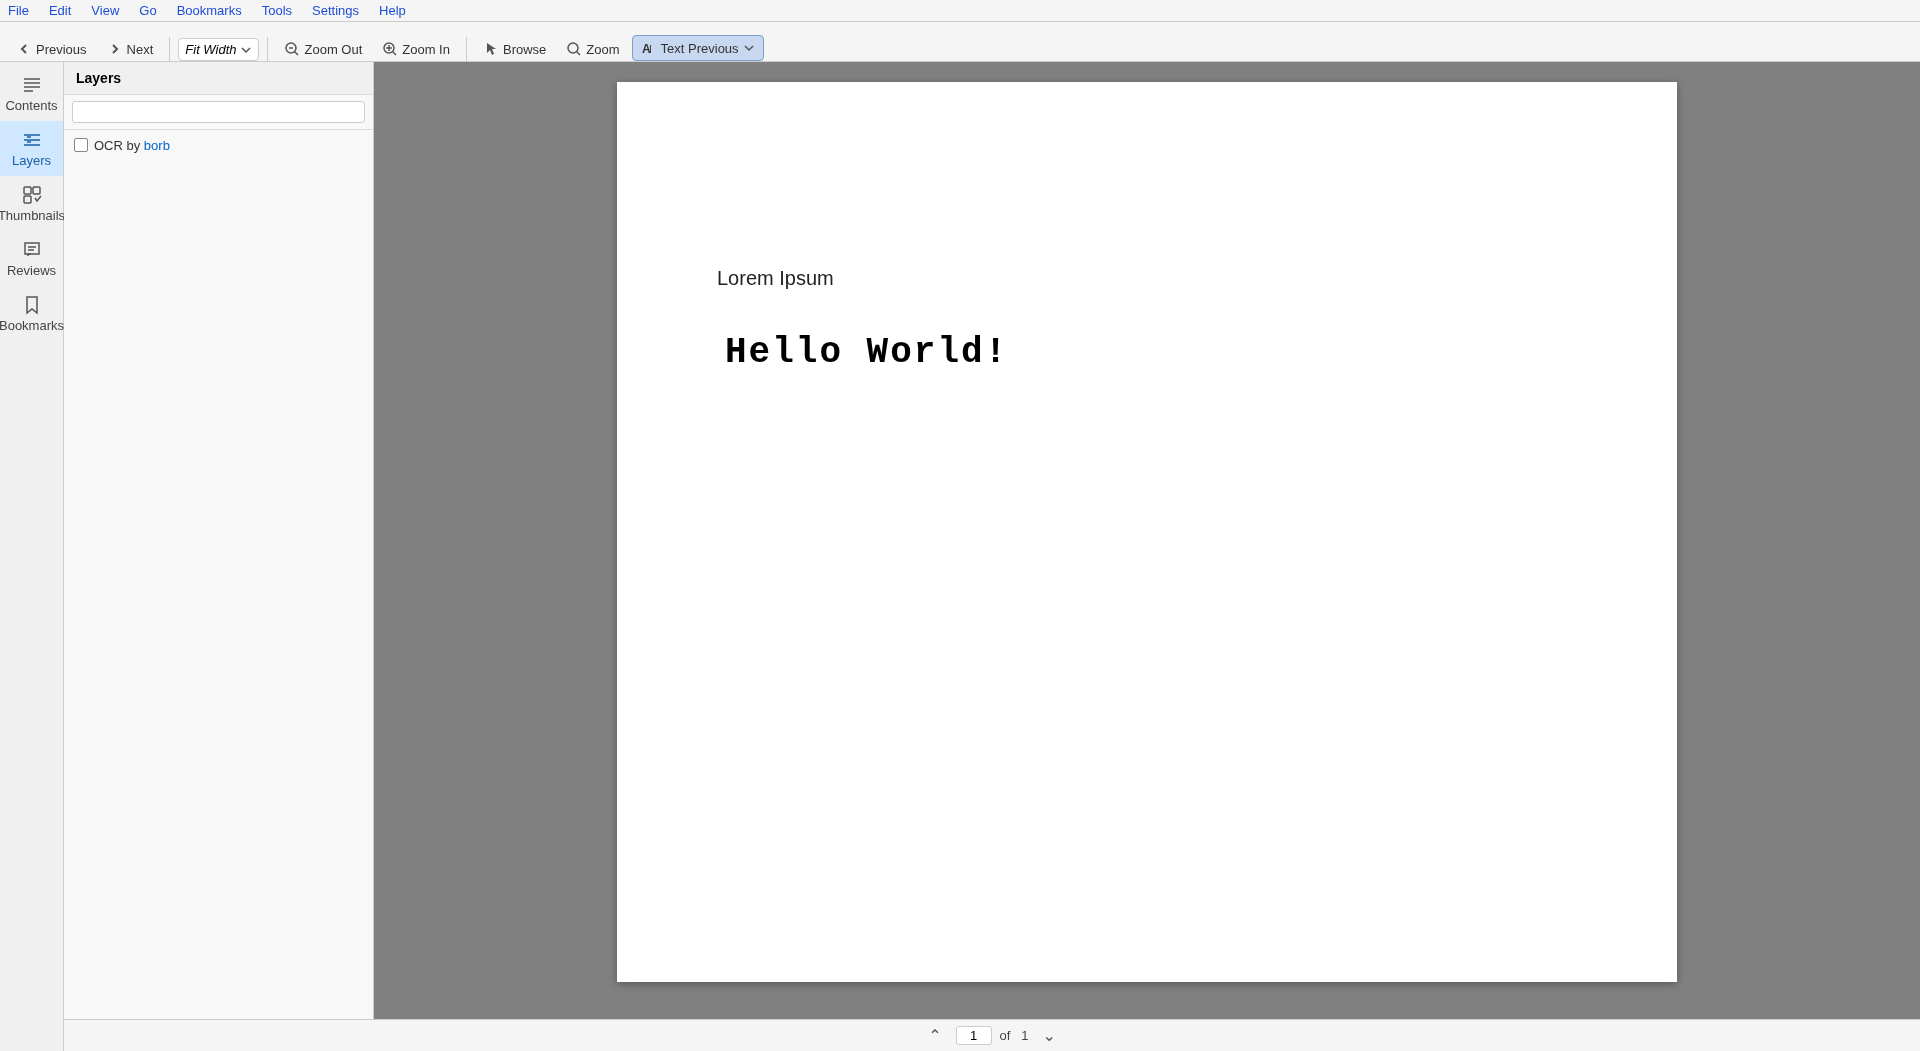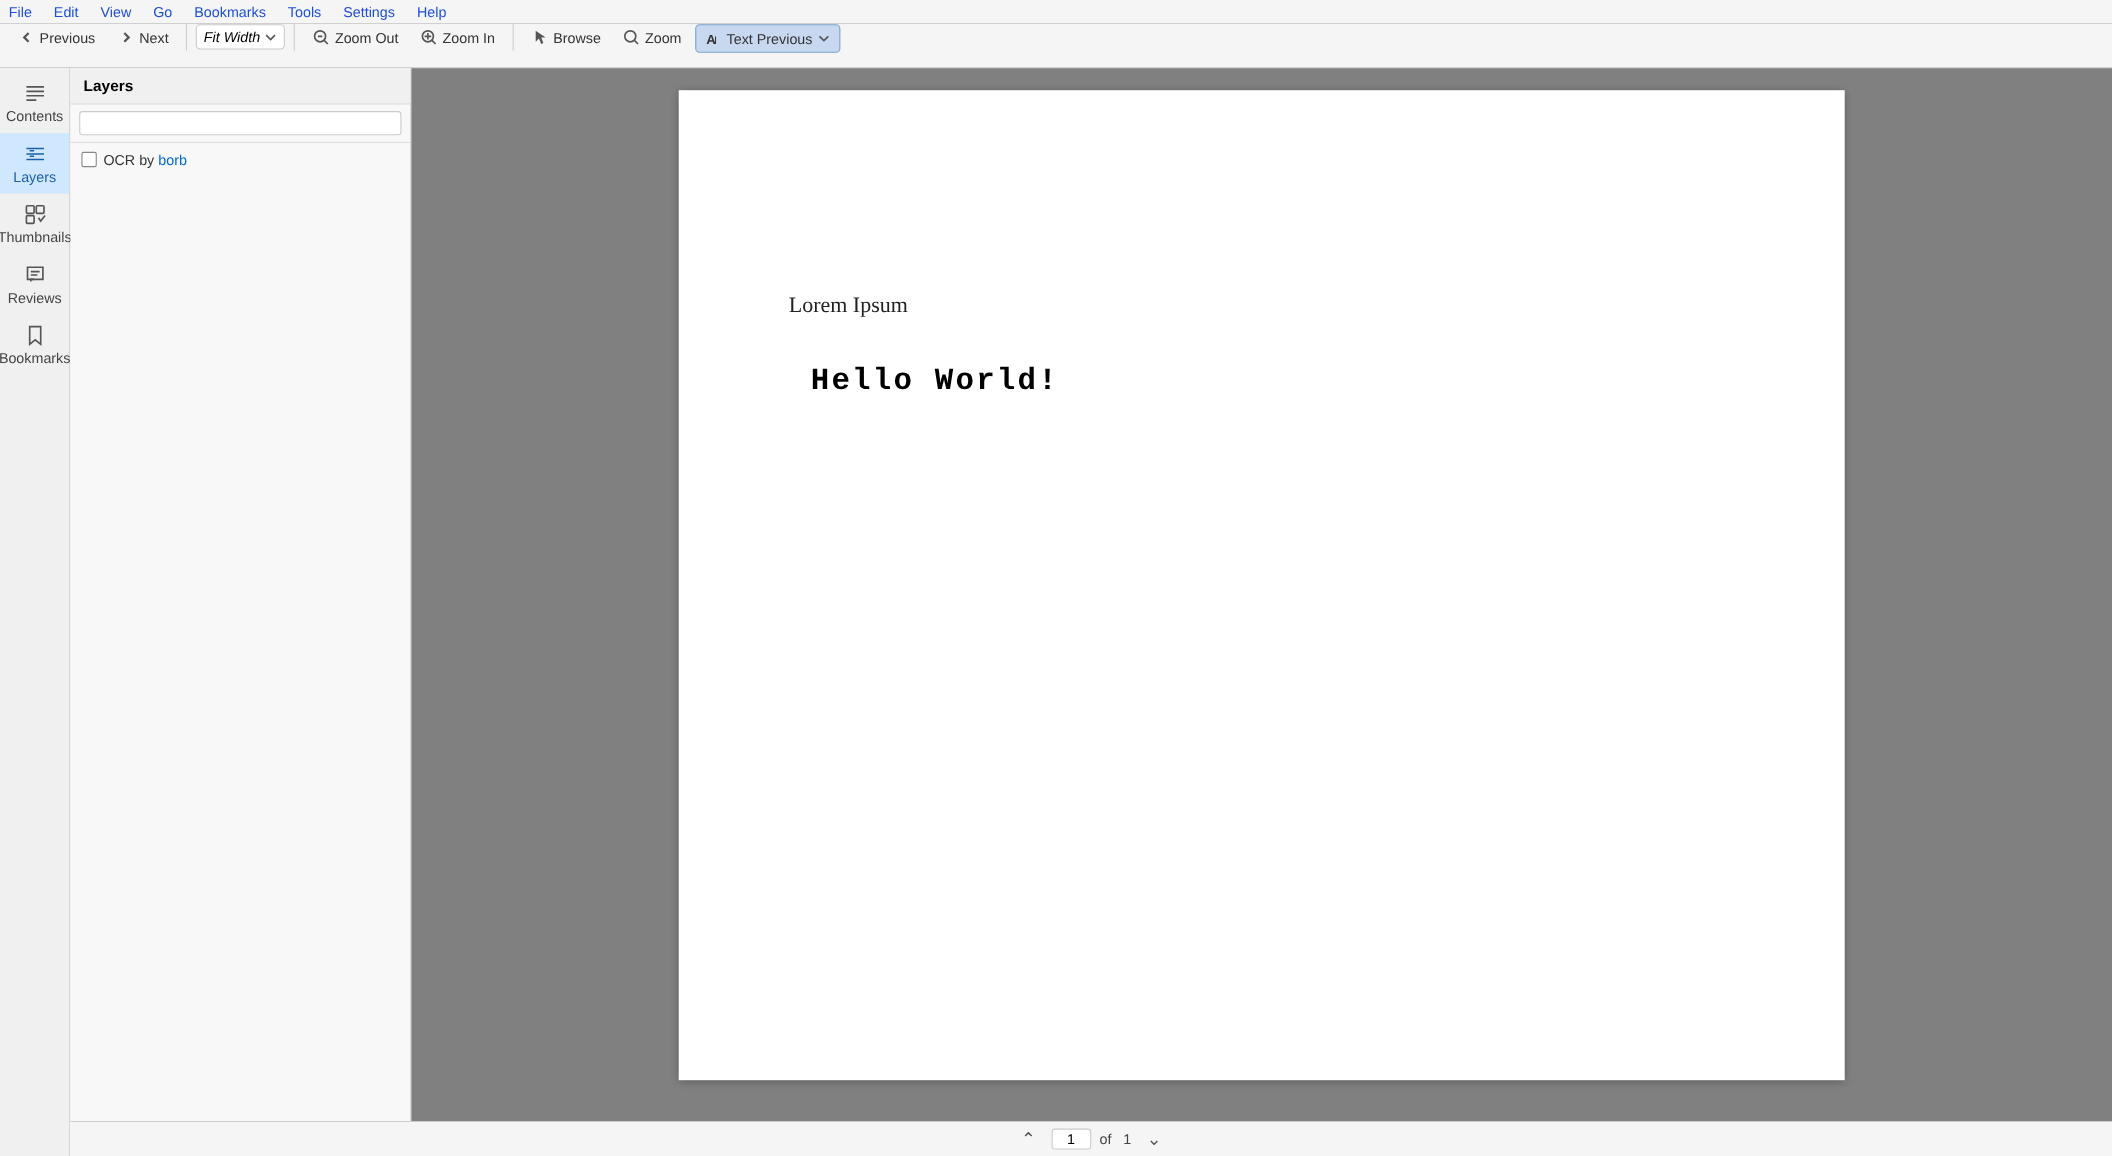--- a/index.html
+++ b/index.html
@@ -18,21 +18,21 @@
     .menu-item {
       font-size: 13px;
       color: #1d4ed8;
       cursor: pointer;
       padding: 2px 4px;
     }
 
     
     .toolbar {
       display: flex;
-      align-items: flex-start;
+      align-items: flex-end;
       background: #f5f5f5;
       border-bottom: 1px solid #ccc;
       height: 40px;
       padding: 0 8px;
       gap: 4px;
     }
     .toolbar-btn {
       display: flex;
       align-items: center;
       gap: 4px;
@@ -184,28 +184,28 @@
       position: relative;
       padding: 40px;
     }
 
     .pdf-text-lorem {
       position: absolute;
       top: 185px;
       left: 100px;
       font-size: 20px;
       color: #222;
-      font-family: Liberation Serif, serif;
+      font-family: Liberation Sans, sans-serif;
     }
 
     .pdf-text-hello {
       position: absolute;
       top: 250px;
-      left: 120px;
-      font-size: 28px;
+      left: 108px;
+      font-size: 36px;
       font-weight: bold;
       font-family: 'Courier New', Courier, monospace;
       color: #000;
       letter-spacing: 2px;
     }
 
     
     .page-nav {
       position: fixed;
       bottom: 0;

